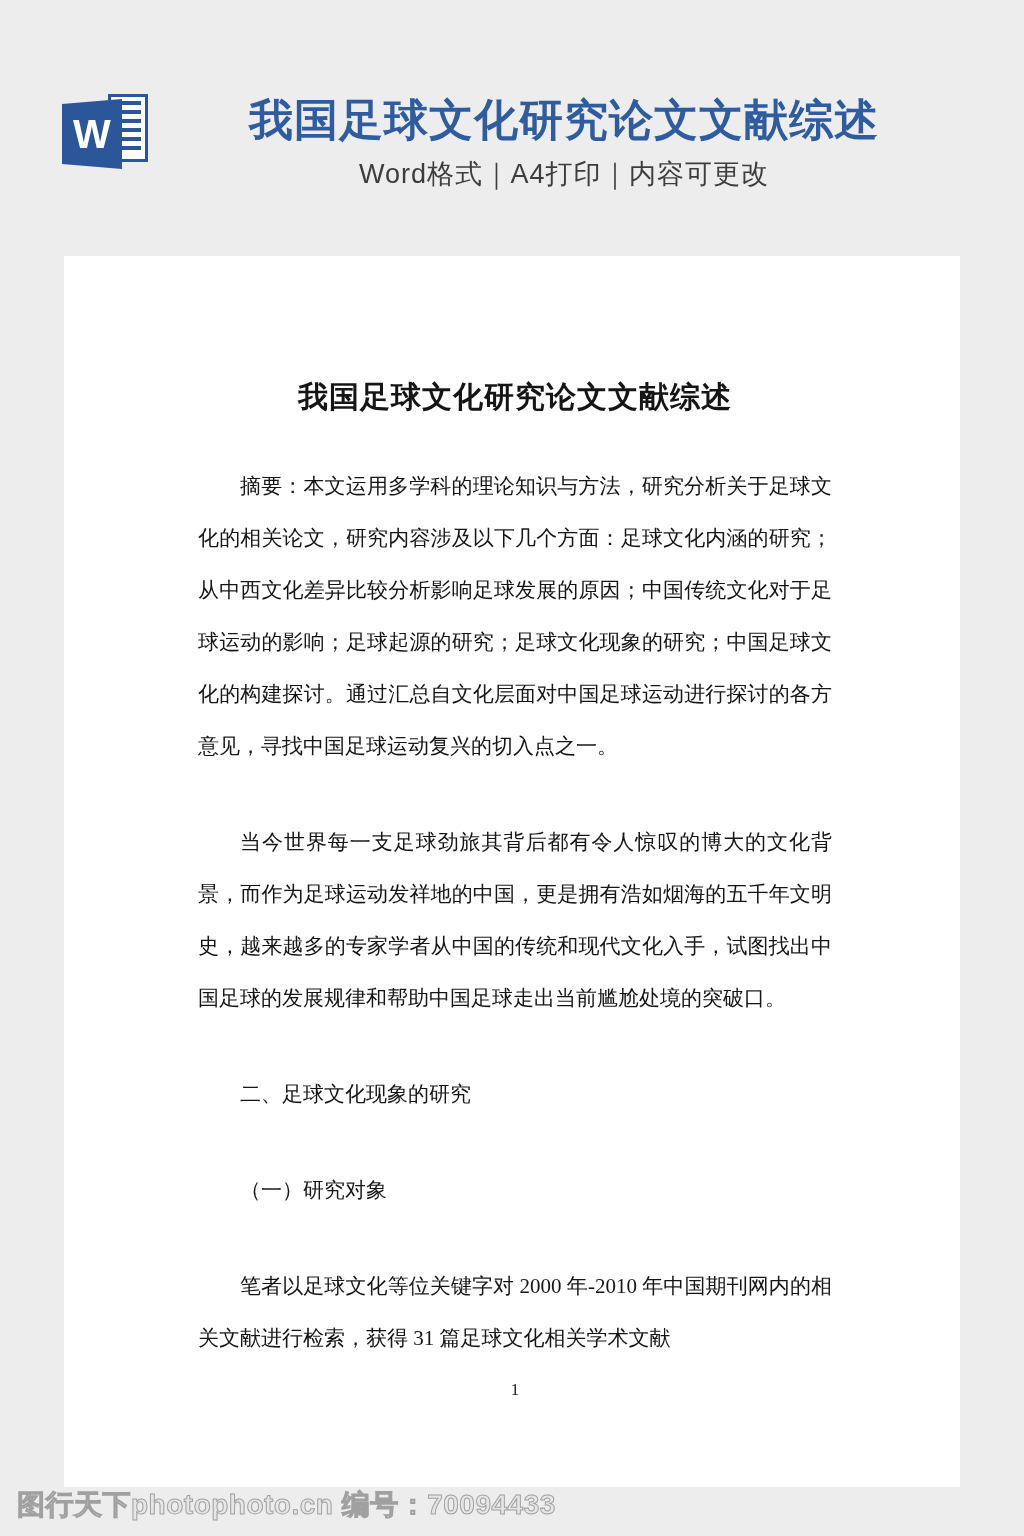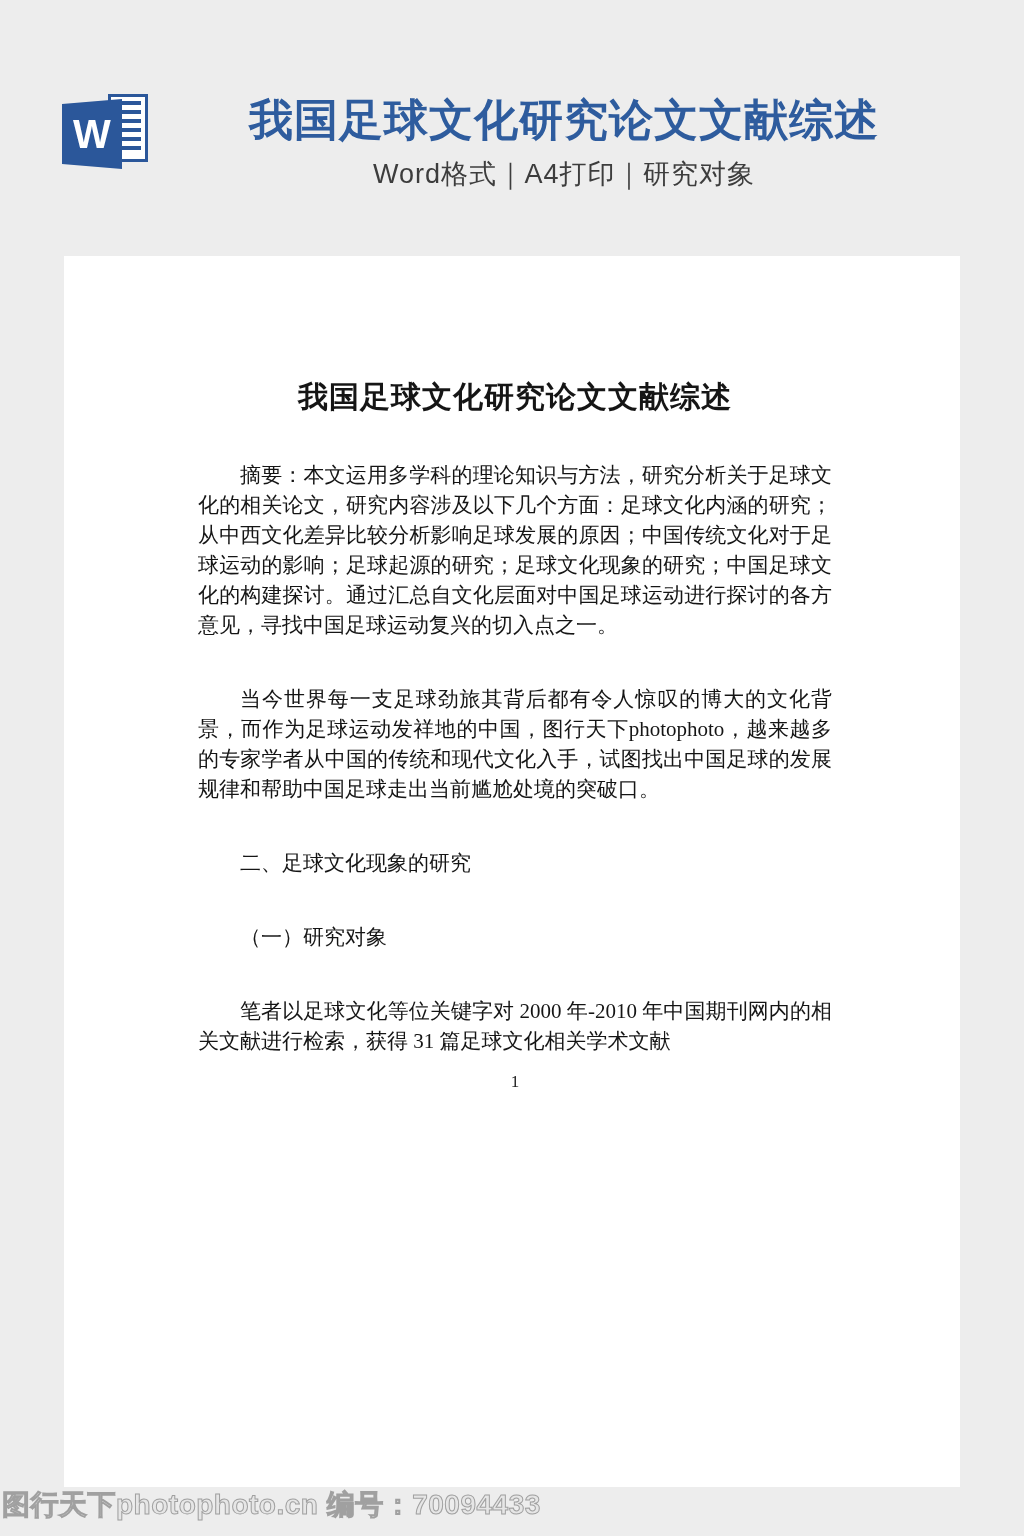--- a/index.html
+++ b/index.html
@@ -39,62 +39,62 @@
   .doc-page {
     position:absolute; left:64px; top:256px; width:896px; height:1231px;
     background:#ffffff; padding:110px 128px 0 134px;
     font-family:"Liberation Serif", serif; color:#151515;
   }
   .doc-title {
     font-size:30px; font-weight:700; text-align:center;
     line-height:62px; margin:0 0 32px; letter-spacing:1px;
   }
   .para {
-    font-size:21px; line-height:30px; text-align:justify; text-justify:inter-ideograph;
+    font-size:21px; line-height:52px; text-align:justify; text-justify:inter-ideograph;
     text-indent:2em; margin:44px 0 0;
   }
   .para.first { margin-top:0; }
   .page-number {
     text-align:center; font-size:17px; line-height:20px; margin-top:16px; color:#222;
   }
 
   
   .watermark {
-    position:absolute; left:2px; top:1486px; white-space:nowrap;
+    position:absolute; left:17px; top:1486px; white-space:nowrap;
     font-weight:700; font-size:28px; letter-spacing:0.5px;
     color:#e6e6e6; -webkit-text-stroke:1px #a0a0a0;
   }
 </style>
 </head>
 <body>
 
 <div class="canvas">
 
   <header>
     <div class="word-icon">
       <div class="wi-page">
         <div class="wi-lines"></div>
       </div>
       <div class="wi-panel">
         <span class="wi-letter">W</span>
       </div>
     </div>
     <div class="header-text">
       <h1 class="header-title">我国足球文化研究论文文献综述</h1>
-      <div class="header-subtitle">Word格式｜A4打印｜研究对象</div>
+      <div class="header-subtitle">Word格式｜A4打印｜内容可更改</div>
     </div>
   </header>
 
   <main class="doc-page">
     <h2 class="doc-title">我国足球文化研究论文文献综述</h2>
 
     <p class="para first">摘要：本文运用多学科的理论知识与方法，研究分析关于足球文化的相关论文，研究内容涉及以下几个方面：足球文化内涵的研究；从中西文化差异比较分析影响足球发展的原因；中国传统文化对于足球运动的影响；足球起源的研究；足球文化现象的研究；中国足球文化的构建探讨。通过汇总自文化层面对中国足球运动进行探讨的各方意见，寻找中国足球运动复兴的切入点之一。</p>
 
 
-    <p class="para">当今世界每一支足球劲旅其背后都有令人惊叹的博大的文化背景，而作为足球运动发祥地的中国，图行天下photophoto，越来越多的专家学者从中国的传统和现代文化入手，试图找出中国足球的发展规律和帮助中国足球走出当前尴尬处境的突破口。</p>
+    <p class="para">当今世界每一支足球劲旅其背后都有令人惊叹的博大的文化背景，而作为足球运动发祥地的中国，更是拥有浩如烟海的五千年文明史，越来越多的专家学者从中国的传统和现代文化入手，试图找出中国足球的发展规律和帮助中国足球走出当前尴尬处境的突破口。</p>
 
     <p class="para">二、足球文化现象的研究</p>
 
     <p class="para">（一）研究对象</p>
 
     <p class="para">笔者以足球文化等位关键字对 2000 年-2010 年中国期刊网内的相关文献进行检索，获得 31 篇足球文化相关学术文献</p>
 
     <div class="page-number">1</div>
   </main>
 

